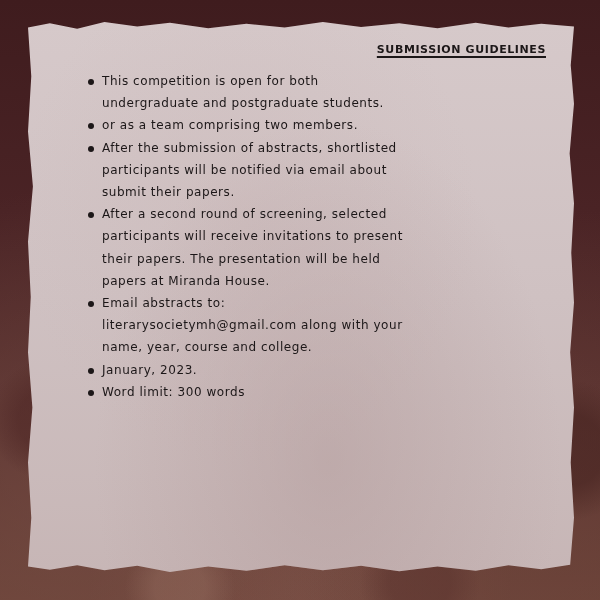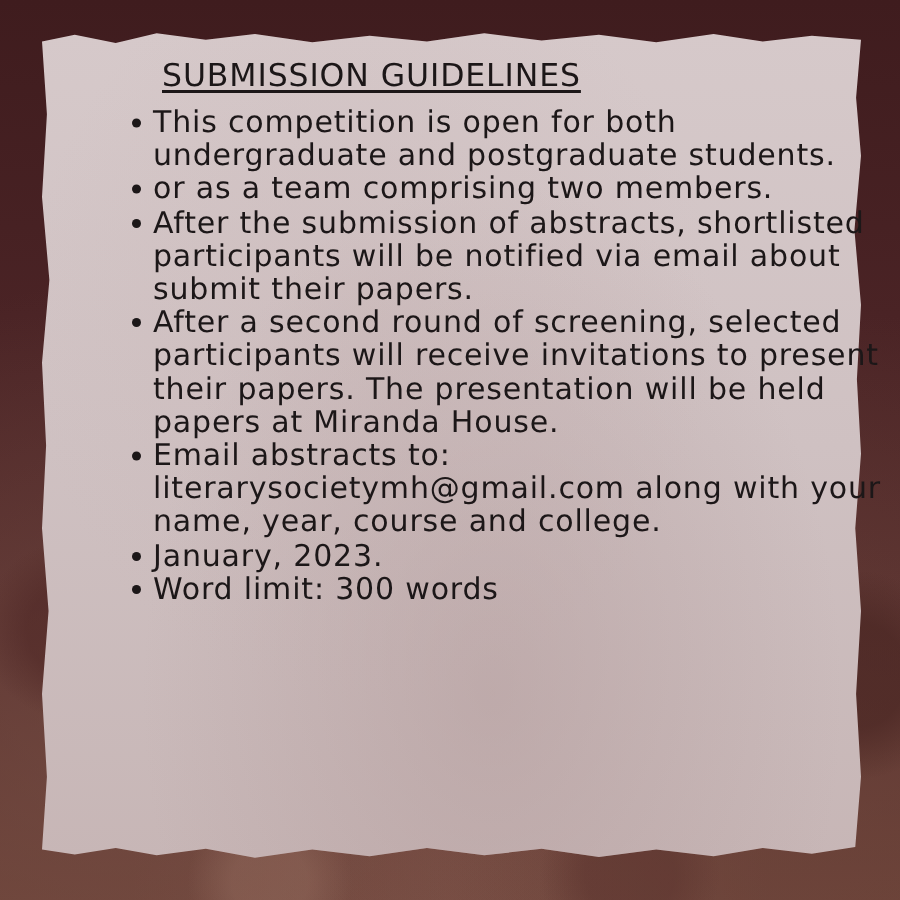--- a/index.html
+++ b/index.html
@@ -47,39 +47,39 @@
     }
     .content {
       position: absolute;
       left: 86px;
       top: 36px;
       width: 460px;
       font-family: "DejaVu Sans", sans-serif;
       color: #1c1718;
     }
     .title {
-      text-align: left;
-      font-weight: normal;
-      font-size: 21px;
+      text-align: right;
+      font-weight: bold;
+      font-size: 11px;
       letter-spacing: 0.6px;
       text-decoration: underline;
       text-underline-offset: 3px;
       text-decoration-thickness: 1.5px;
       margin: 4px 0 10px 22px;
       line-height: 20px;
     }
     ul.guidelines {
       list-style: none;
       margin: 0;
       padding: 0;
     }
     ul.guidelines li {
       position: relative;
       padding-left: 16px;
-      font-size: 20px;
+      font-size: 12px;
       line-height: 22.2px;
       letter-spacing: 0.55px;
       margin: 0;
     }
     ul.guidelines li .bullet {
       position: absolute;
       left: 2px;
       top: 9px;
       width: 6px;
       height: 6px;

